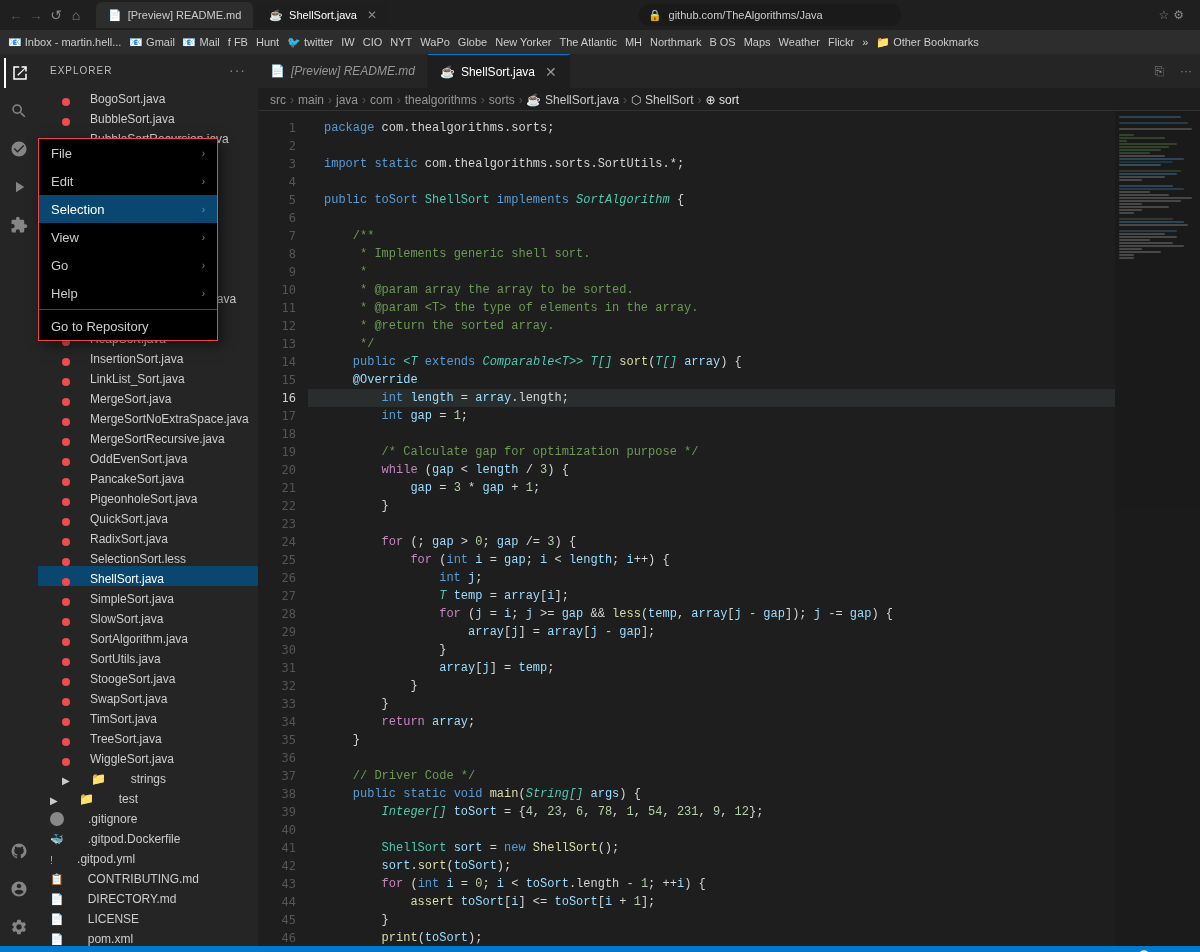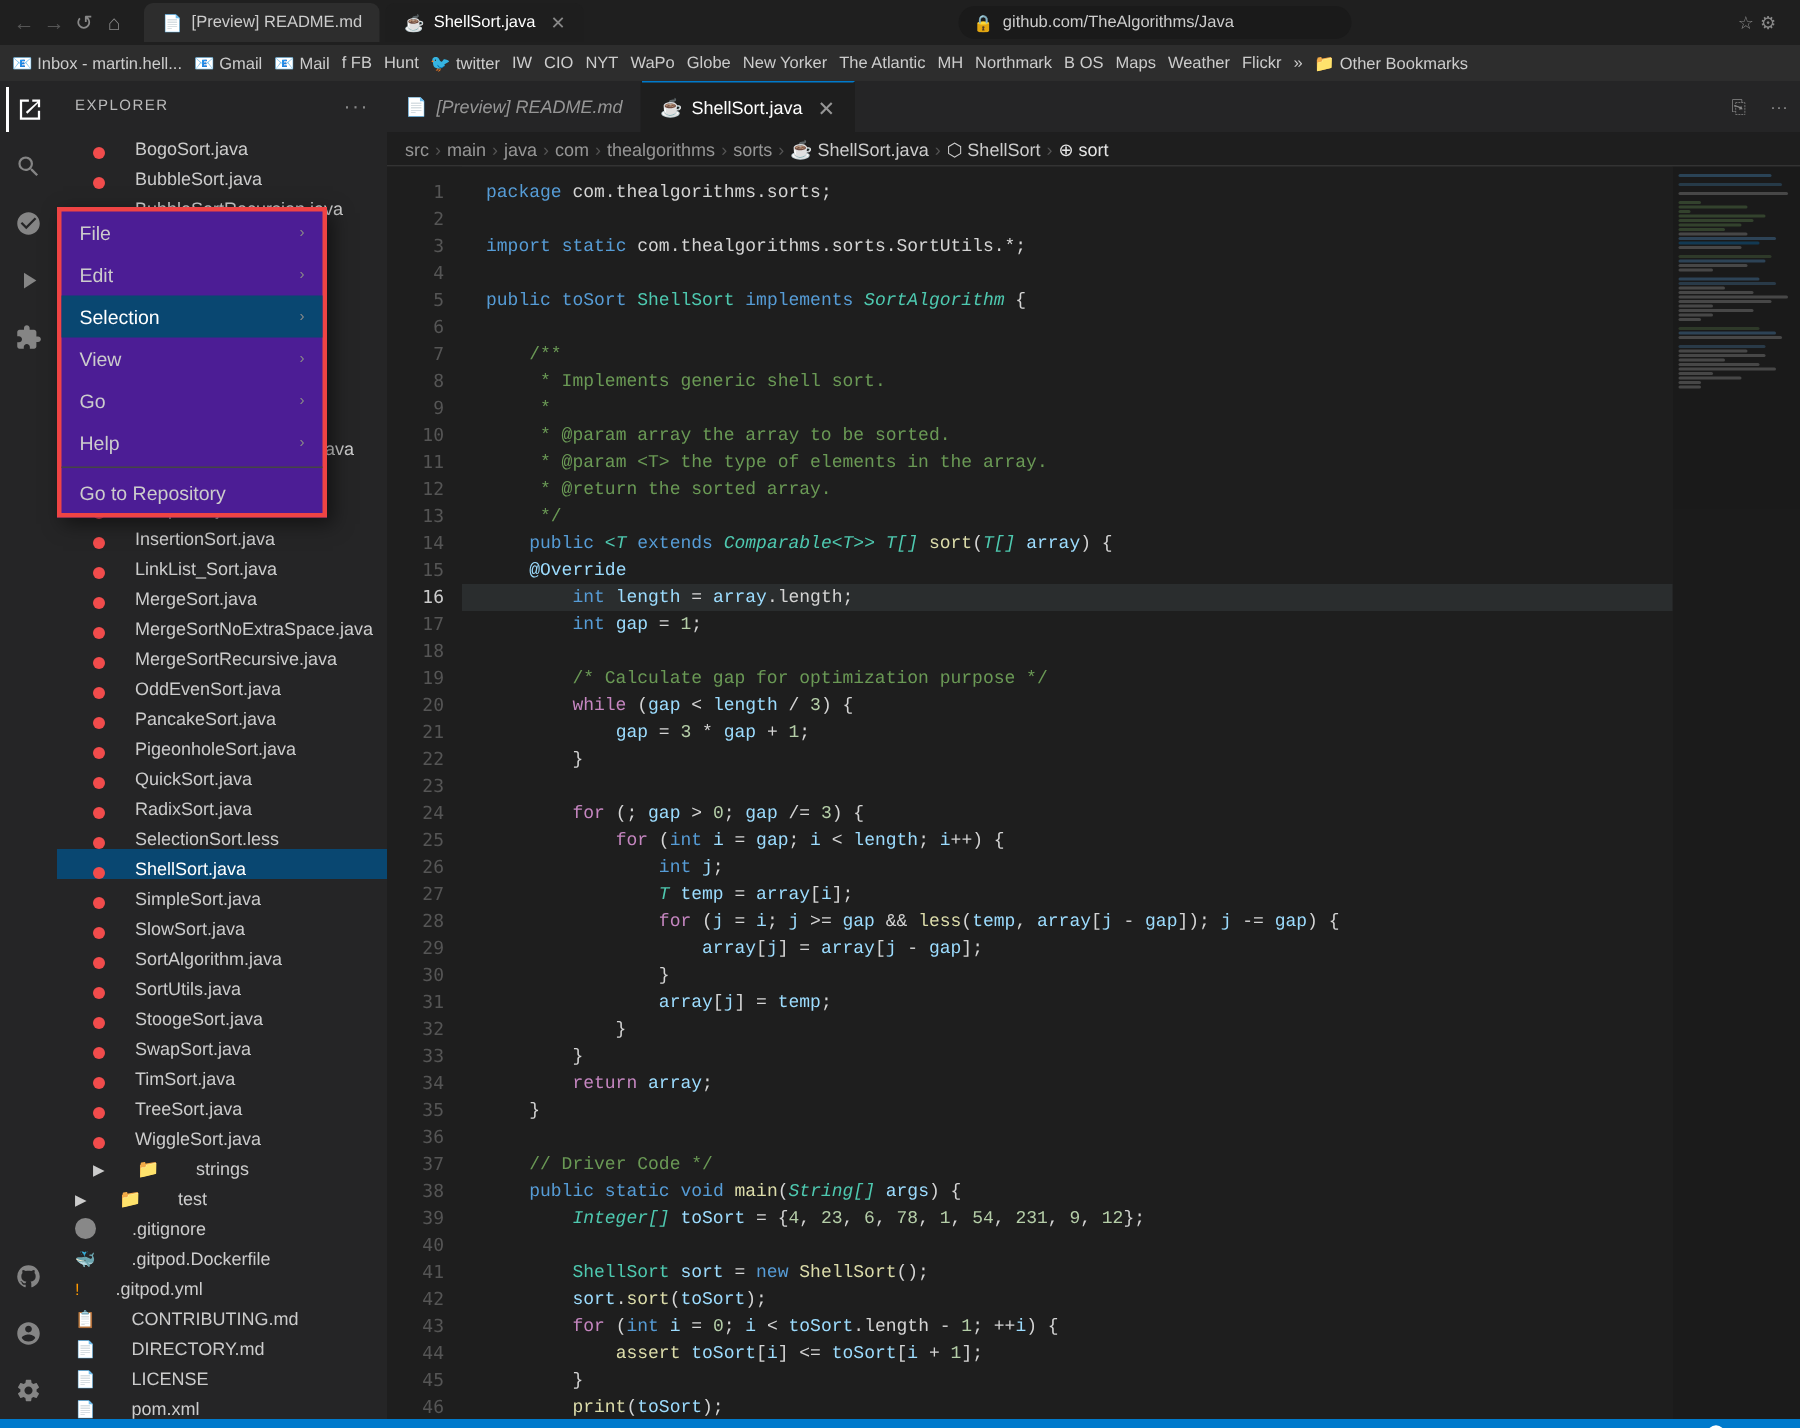--- a/index.html
+++ b/index.html
@@ -33,21 +33,21 @@
 
     
     .tree-item { display: flex; align-items: flex-end; height: 20px; padding-left: 12px; cursor: pointer; font-size: 12px; gap: 20px; white-space: nowrap; }
     .tree-item.active { background: #094771; color: #fff; }
     .tree-label { font-size: 12px; }
     .red-dot { width: 8px; height: 8px; border-radius: 50%; background: #f14c4c; flex-shrink: 0; }
     .folder-icon { color: #e8ab70; }
 
     
     .menu-overlay { position: absolute; top: 84px; left: 38px; z-index: 100; }
-    .menu-panel { background: #4c1d95; border: 3px solid #ef4444; box-shadow: 4px 4px 12px rgba(0,0,0,0.5); min-width: 180px; }
+    .menu-panel { background: #000000; border: 1px solid #ef4444; box-shadow: 4px 4px 12px rgba(0,0,0,0.5); min-width: 180px; }
     .menu-item { display: flex; align-items: center; justify-content: space-between; height: 28px; padding: 0 12px; cursor: pointer; font-size: 13px; color: #ccc; }
     .menu-item.highlighted { background: #094771; color: #fff; }
     .menu-separator { height: 1px; background: #454545; margin: 2px 0; }
     .menu-chevron { color: #888; font-size: 10px; }
     .go-to-repo { display: flex; align-items: center; height: 28px; padding: 0 12px; cursor: pointer; font-size: 13px; color: #ccc; }
 
     
     .editor-area { flex: 1; display: flex; flex-direction: column; background: #1e1e1e; overflow: hidden; }
 
     

